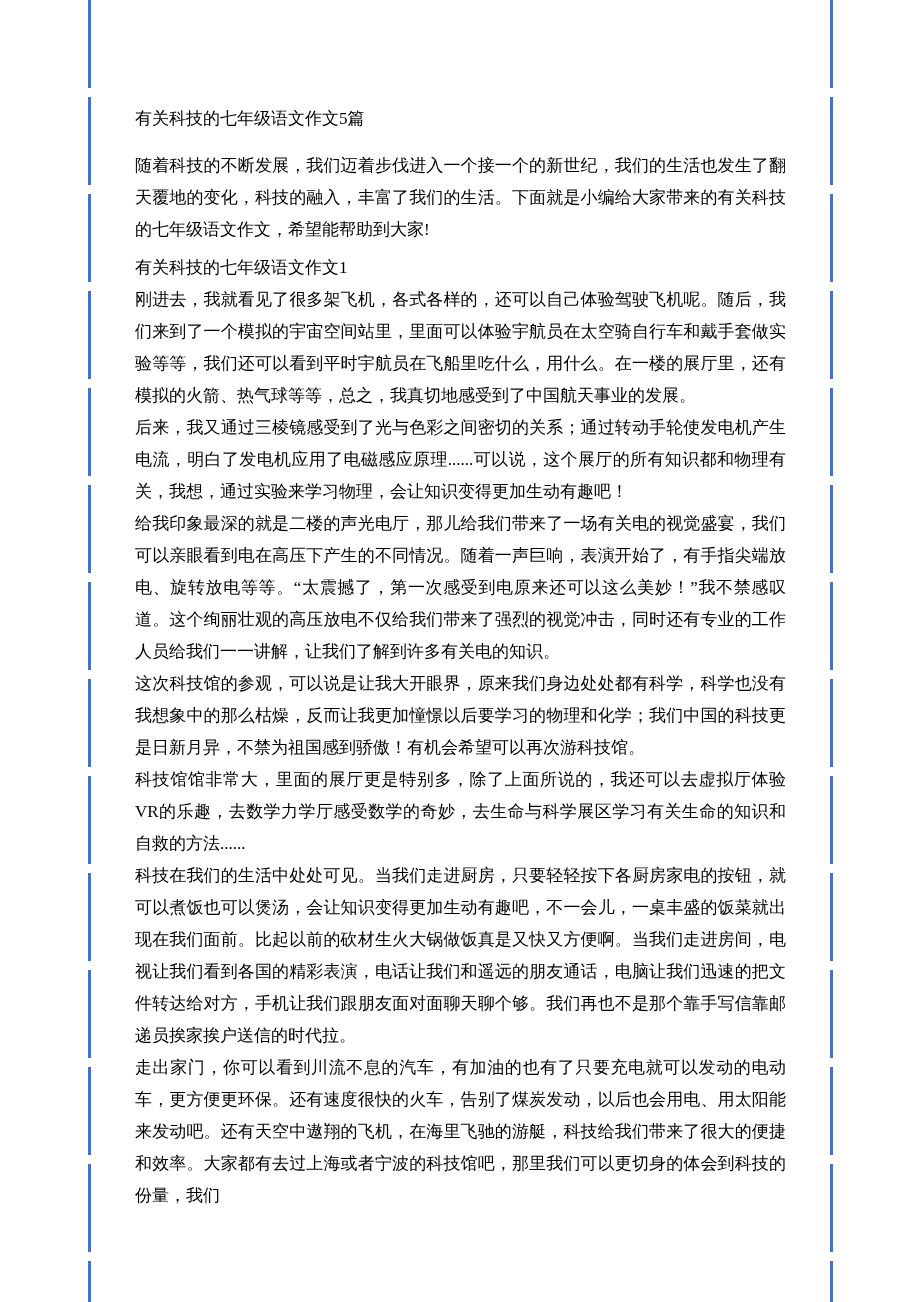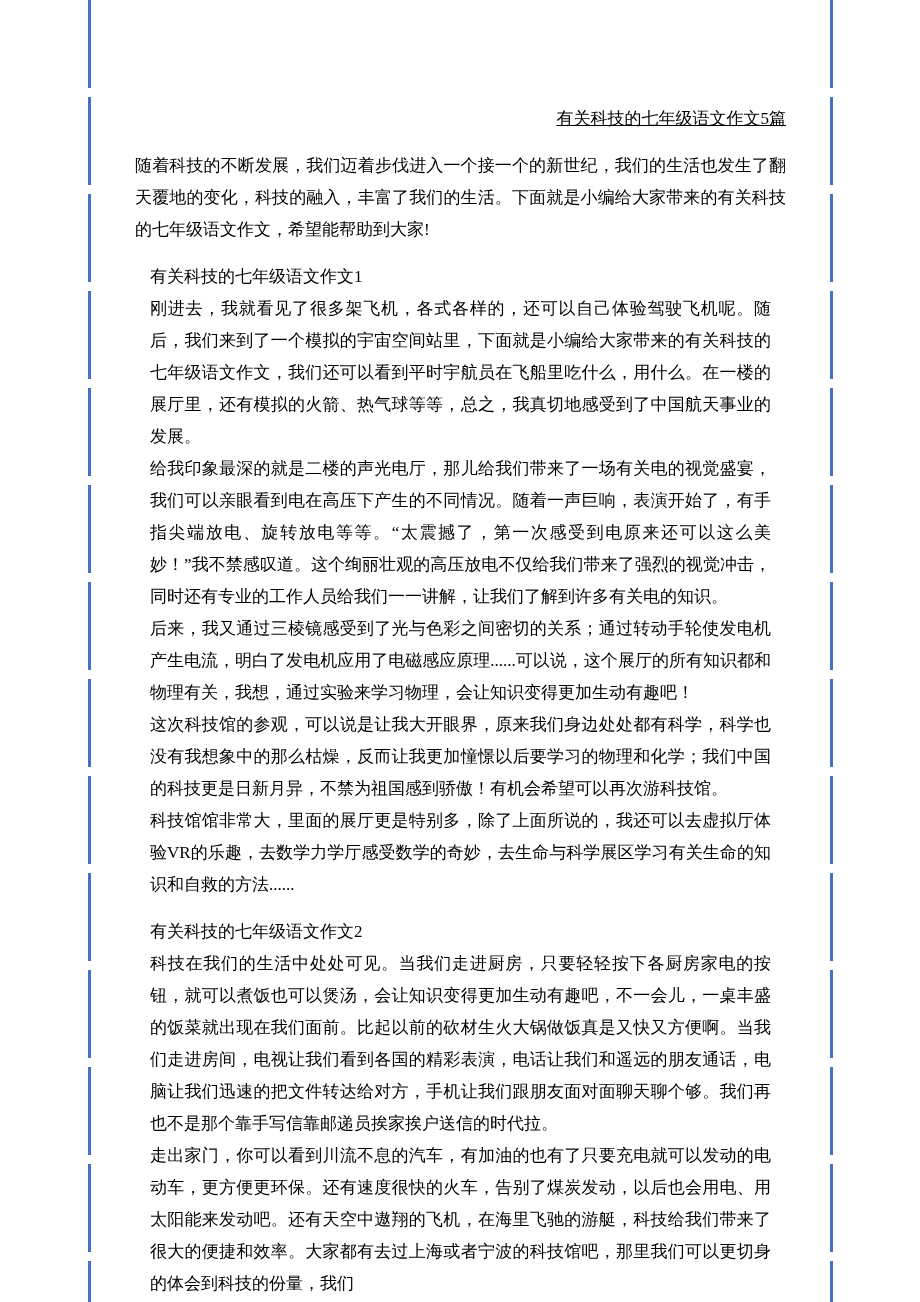--- a/index.html
+++ b/index.html
@@ -29,60 +29,58 @@
   .edge-bar.right { left: 830px; }
   .content {
     position: absolute;
     left: 135px;
     top: 103px;
     width: 651px;
   }
   .doc-title {
     font-size: 17px;
     font-weight: 400;
-    text-align: right;
+    text-align: left;
     line-height: 32px;
     margin: 0 0 15px 0;
-    text-decoration: underline;
   }
   .para {
     font-size: 17px;
     line-height: 32px;
     text-align: justify;
     margin: 0;
   }
   .intro { margin-bottom: 6px; }
   .heading {
     font-size: 17px;
     line-height: 32px;
     margin: 0;
     text-align: left;
   }
-  section { margin: 15px; padding: 0; }
+  section { margin: 0; padding: 0; }
 </style>
 </head>
 <body>
 
 <div class="edge-bar left" style="--rule-color: #4472c4;"></div>
 <div class="edge-bar right" style="--rule-color: #4472c4;"></div>
 
 <div class="content">
 
   <h1 class="doc-title">有关科技的七年级语文作文5篇</h1>
 
   <p class="para intro">随着科技的不断发展，我们迈着步伐进入一个接一个的新世纪，我们的生活也发生了翻天覆地的变化，科技的融入，丰富了我们的生活。下面就是小编给大家带来的有关科技的七年级语文作文，希望能帮助到大家!</p>
 
   <section>
     <p class="heading">有关科技的七年级语文作文1</p>
-    <p class="para">刚进去，我就看见了很多架飞机，各式各样的，还可以自己体验驾驶飞机呢。随后，我们来到了一个模拟的宇宙空间站里，下面就是小编给大家带来的有关科技的七年级语文作文，我们还可以看到平时宇航员在飞船里吃什么，用什么。在一楼的展厅里，还有模拟的火箭、热气球等等，总之，我真切地感受到了中国航天事业的发展。</p>
+    <p class="para">刚进去，我就看见了很多架飞机，各式各样的，还可以自己体验驾驶飞机呢。随后，我们来到了一个模拟的宇宙空间站里，里面可以体验宇航员在太空骑自行车和戴手套做实验等等，我们还可以看到平时宇航员在飞船里吃什么，用什么。在一楼的展厅里，还有模拟的火箭、热气球等等，总之，我真切地感受到了中国航天事业的发展。</p>
+    <p class="para">后来，我又通过三棱镜感受到了光与色彩之间密切的关系；通过转动手轮使发电机产生电流，明白了发电机应用了电磁感应原理......可以说，这个展厅的所有知识都和物理有关，我想，通过实验来学习物理，会让知识变得更加生动有趣吧！</p>
     <p class="para">给我印象最深的就是二楼的声光电厅，那儿给我们带来了一场有关电的视觉盛宴，我们可以亲眼看到电在高压下产生的不同情况。随着一声巨响，表演开始了，有手指尖端放电、旋转放电等等。“太震撼了，第一次感受到电原来还可以这么美妙！”我不禁感叹道。这个绚丽壮观的高压放电不仅给我们带来了强烈的视觉冲击，同时还有专业的工作人员给我们一一讲解，让我们了解到许多有关电的知识。</p>
-    <p class="para">后来，我又通过三棱镜感受到了光与色彩之间密切的关系；通过转动手轮使发电机产生电流，明白了发电机应用了电磁感应原理......可以说，这个展厅的所有知识都和物理有关，我想，通过实验来学习物理，会让知识变得更加生动有趣吧！</p>
     <p class="para">这次科技馆的参观，可以说是让我大开眼界，原来我们身边处处都有科学，科学也没有我想象中的那么枯燥，反而让我更加憧憬以后要学习的物理和化学；我们中国的科技更是日新月异，不禁为祖国感到骄傲！有机会希望可以再次游科技馆。</p>
     <p class="para">科技馆馆非常大，里面的展厅更是特别多，除了上面所说的，我还可以去虚拟厅体验VR的乐趣，去数学力学厅感受数学的奇妙，去生命与科学展区学习有关生命的知识和自救的方法......</p>
   </section>
 
   <section>
-    <p class="heading">有关科技的七年级语文作文2</p>
     <p class="para">科技在我们的生活中处处可见。当我们走进厨房，只要轻轻按下各厨房家电的按钮，就可以煮饭也可以煲汤，会让知识变得更加生动有趣吧，不一会儿，一桌丰盛的饭菜就出现在我们面前。比起以前的砍材生火大锅做饭真是又快又方便啊。当我们走进房间，电视让我们看到各国的精彩表演，电话让我们和遥远的朋友通话，电脑让我们迅速的把文件转达给对方，手机让我们跟朋友面对面聊天聊个够。我们再也不是那个靠手写信靠邮递员挨家挨户送信的时代拉。</p>
     <p class="para">走出家门，你可以看到川流不息的汽车，有加油的也有了只要充电就可以发动的电动车，更方便更环保。还有速度很快的火车，告别了煤炭发动，以后也会用电、用太阳能来发动吧。还有天空中遨翔的飞机，在海里飞驰的游艇，科技给我们带来了很大的便捷和效率。大家都有去过上海或者宁波的科技馆吧，那里我们可以更切身的体会到科技的份量，我们</p>
   </section>
 
 </div>
 
 </body></html>

